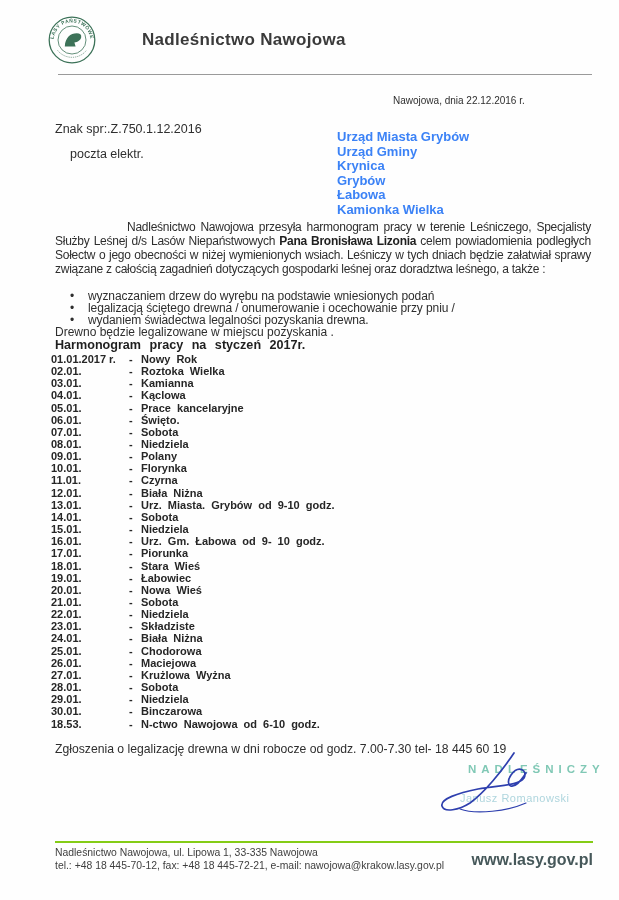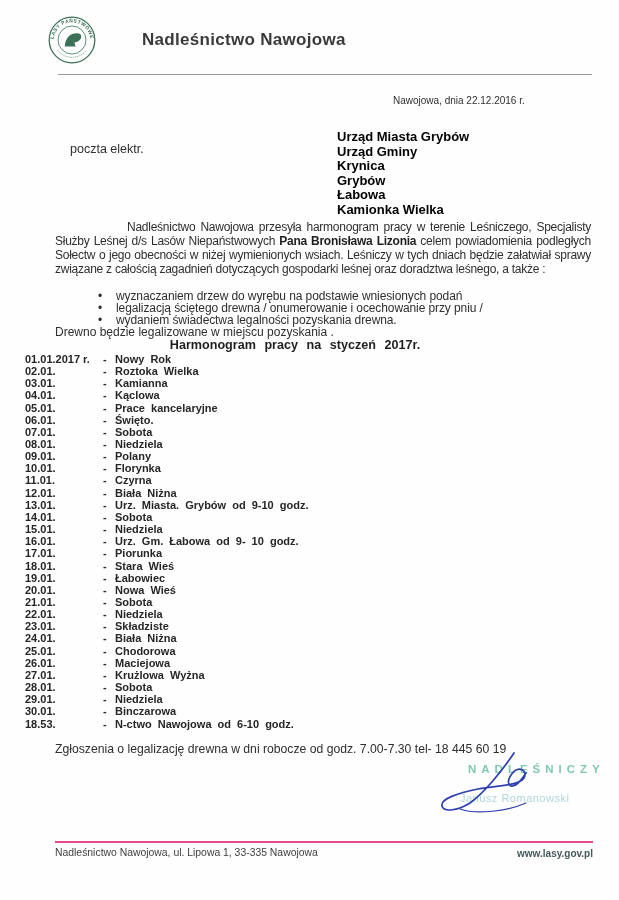--- a/index.html
+++ b/index.html
@@ -9,49 +9,49 @@
 
   .letterhead { display:flex; align-items:center; padding:16px 0 0 48px; }
   .logo { width:48px; height:48px; flex:0 0 auto; }
   .org-name { font-size:17px; font-weight:bold; color:#3a3a3a; margin-left:46px; letter-spacing:.3px; }
   .header-rule { margin:10px 27px 0 58px; border-top:1.5px solid #9a9a9a; height:0; }
 
   .date-line { margin:20px 0 0 393px; font-size:10px; color:#2f2f2f; }
 
   .addr-row { display:flex; margin-top:16px; }
   .ref-block { margin-left:55px; width:226px; font-size:12.5px; color:#2f2f2f; }
-  .ref-delivery { margin:20px 0 0 15px; }
-  .recipients { margin-left:56px; margin-top:8px; font-size:13px; font-weight:bold; color:#000000; line-height:14.6px; }
+  .ref-delivery { margin:11px 0 0 15px; }
+  .recipients { margin-left:56px; margin-top:8px; font-size:13px; font-weight:bold; color:#3b82f6; line-height:14.6px; }
 
   .intro { margin:2px 28px 12px 55px; font-size:12px; line-height:14.2px; text-align:justify; text-indent:72px; color:#2e2e2e; letter-spacing:-0.25px; }
   .intro b { color:#1f1f1f; }
 
-  .bullets { list-style:none; margin-top:14px;padding-left:28px; }
+  .bullets { list-style:none; margin-top:14px; }
   .bullet { font-size:12px; line-height:12px; color:#2e2e2e; padding-left:88px; position:relative; letter-spacing:-0.1px; }
   .bullet::before { content:"\2022"; position:absolute; left:70px; font-size:12px; }
 
   .note { margin-left:55px; font-size:12px; line-height:12.5px; color:#2e2e2e; }
-  .sched-title { margin-left:55px; width:480px; text-align:center; font-weight:bold; font-size:12.6px; line-height:13px; word-spacing:5px; color:#1f1f1f; }
-
-  .schedule { margin-left:25px; margin-top:1px; }
+  .sched-title { margin-left:55px; width:480px; text-align:left; font-weight:bold; font-size:12.6px; line-height:13px; word-spacing:5px; color:#1f1f1f; }
+
+  .schedule { margin-left:51px; margin-top:1px; }
   .srow { display:flex; font-weight:bold; font-size:11px; line-height:12.15px; color:#262626; white-space:nowrap; }
   .sdate { width:78px; }
   .sdash { width:12px; }
   .sname { word-spacing:3px; }
 
   .contact { margin:12px 0 0 55px; font-size:12.2px; color:#2e2e2e; }
 
   .sig-block { position:absolute; top:763px; left:448px; width:170px; }
   .sig-title { font-size:11.5px; font-weight:bold; letter-spacing:5px; color:rgba(96,186,162,.8); padding-left:20px; }
   .sig-name { margin-top:17px; font-size:11px; color:rgba(110,180,195,.55); letter-spacing:.5px; padding-left:12px; }
   .sig-svg { position:absolute; top:-14px; left:-22px; }
 
-  .page-footer { position:absolute; top:841px; left:55px; right:26px; border-top:2px solid #ec4899; padding-top:4px; display:flex; justify-content:space-between; }
+  .page-footer { position:absolute; top:841px; left:55px; right:26px; border-top:2px solid #84cc16; padding-top:4px; display:flex; justify-content:space-between; }
   .footer-left { font-size:10.4px; line-height:12.8px; color:#3e3e3e; }
-  .footer-site { font-size:10px; font-weight:bold; color:#46585a; align-self:center; }
+  .footer-site { font-size:16px; font-weight:bold; color:#46585a; align-self:center; }
 </style>
 </head>
 <body>
 
 <div class="page">
 
   <div class="letterhead">
     <div class="logo">
       <svg viewBox="0 0 60 60" width="48" height="48">
         <circle cx="30" cy="30" r="28.5" fill="none" stroke="#3c7258" stroke-width="1.6"></circle>
@@ -66,20 +66,21 @@
     </div>
     <div class="org-name">Nadleśnictwo Nawojowa</div>
   </div>
 
   <div class="header-rule"></div>
 
   <div class="date-line">Nawojowa, dnia 22.12.2016 r.</div>
 
   <div class="addr-row">
     <div class="ref-block">
+      <div>Znak spr:.Z.750.1.12.2016</div>
       <div class="ref-delivery">poczta elektr.</div>
     </div>
     <div class="recipients">
 
         <div class="recipient">Urząd Miasta Grybów</div>
 
         <div class="recipient">Urząd Gminy</div>
 
         <div class="recipient">Krynica</div>
 
@@ -303,17 +304,18 @@
     <div class="sig-name">Janusz Romanowski</div>
     <svg class="sig-svg" width="150" height="85" viewBox="0 0 150 85">
       <path d="M88 4 C76 22 58 44 44 54 C33 61 18 64 16 57 C14 50 32 44 52 40 C74 36 92 37 98 29 C102 22 93 15 85 26 C78 36 86 46 100 24" stroke="#2e3fae" stroke-width="1.7" fill="none" stroke-linecap="round"></path>
       <path d="M34 60 C50 66 82 62 100 54" stroke="#2e3fae" stroke-width="1.2" fill="none" stroke-linecap="round"></path>
     </svg>
   </div>
 
   <div class="page-footer">
     <div class="footer-left">
       <div>Nadleśnictwo Nawojowa, ul. Lipowa 1, 33-335 Nawojowa</div>
+      <div>tel.: +48 18 445-70-12, fax: +48 18 445-72-21, e-mail: nawojowa@krakow.lasy.gov.pl</div>
     </div>
     <div class="footer-site">www.lasy.gov.pl</div>
   </div>
 
 </div>
 
 </body></html>

